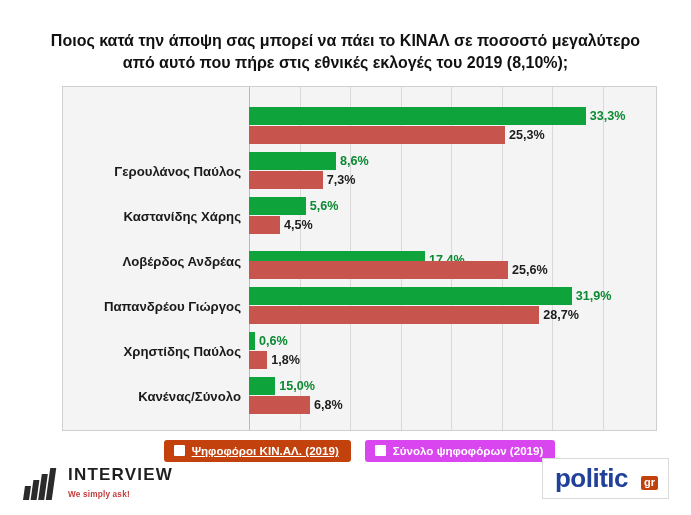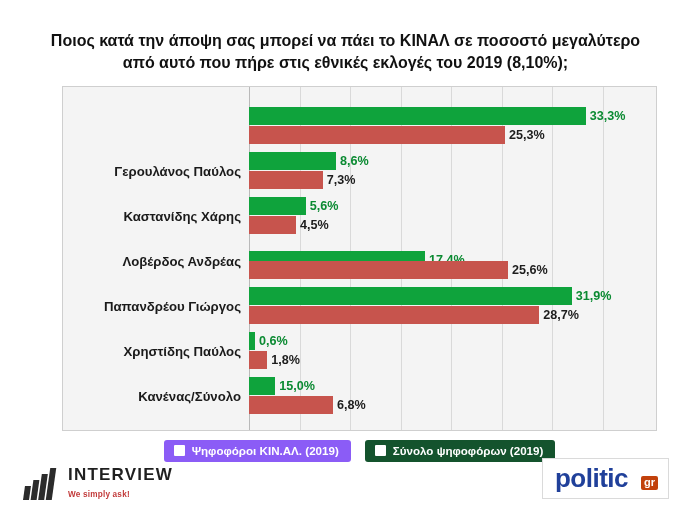--- a/index.html
+++ b/index.html
@@ -126,22 +126,22 @@
     display: flex;
     align-items: center;
     gap: 7px;
     padding: 4px 12px 5px 10px;
     border-radius: 3px;
     color: #ffffff;
     font-size: 11.6px;
     font-weight: bold;
     white-space: nowrap;
   }
-  .legend-item.green { background: #8b5cf6; }
-  .legend-item.red   { background: #14532d; align-items: center; }
+  .legend-item.green { background: #c2410c; text-decoration: underline; }
+  .legend-item.red   { background: #d946ef; align-items: center; }
   .legend-swatch {
     width: 11px;
     height: 11px;
     background: #ffffff;
     border-radius: 1px;
     flex: 0 0 auto;
   }
 
   
   .brand-interview {
@@ -247,21 +247,21 @@
           </div>
           <div class="bar red" style="width: 73.8343px; top: 22.5px;">
             <span class="bar-value">7,3%</span>
           </div>
         </div>
         <div class="cat-group" style="top: 106px; height: 45px;">
           <div class="cat-label">Καστανίδης Χάρης</div>
           <div class="bar green" style="width: 56.64px; top: 3.5px;">
             <span class="bar-value">5,6%</span>
           </div>
-          <div class="bar red" style="width: 47px; top: 22.5px;">
+          <div class="bar red" style="width: 31px; top: 22.5px;">
             <span class="bar-value">4,5%</span>
           </div>
         </div>
         <div class="cat-group" style="top: 151px; height: 45px;">
           <div class="cat-label">Λοβέρδος Ανδρέας</div>
           <div class="bar green" style="width: 175.989px; top: 13px;">
             <span class="bar-value">17,4%</span>
           </div>
           <div class="bar red" style="width: 258.926px; top: 22.5px;">
             <span class="bar-value">25,6%</span>
@@ -283,21 +283,21 @@
           </div>
           <div class="bar red" style="width: 18.2057px; top: 22.5px;">
             <span class="bar-value">1,8%</span>
           </div>
         </div>
         <div class="cat-group" style="top: 286px; height: 45px;">
           <div class="cat-label">Κανένας/Σύνολο</div>
           <div class="bar green" style="width: 26.2971px; top: 3.5px;">
             <span class="bar-value">15,0%</span>
           </div>
-          <div class="bar red" style="width: 84px; top: 22.5px;">
+          <div class="bar red" style="width: 61px; top: 22.5px;">
             <span class="bar-value">6,8%</span>
           </div>
         </div>
       </div>
   </div>
 
   <div class="legend" id="legend">
       <div class="legend-item green">
         <span class="legend-swatch"></span>
         <span>Ψηφοφόροι ΚΙΝ.ΑΛ. (2019)</span>

